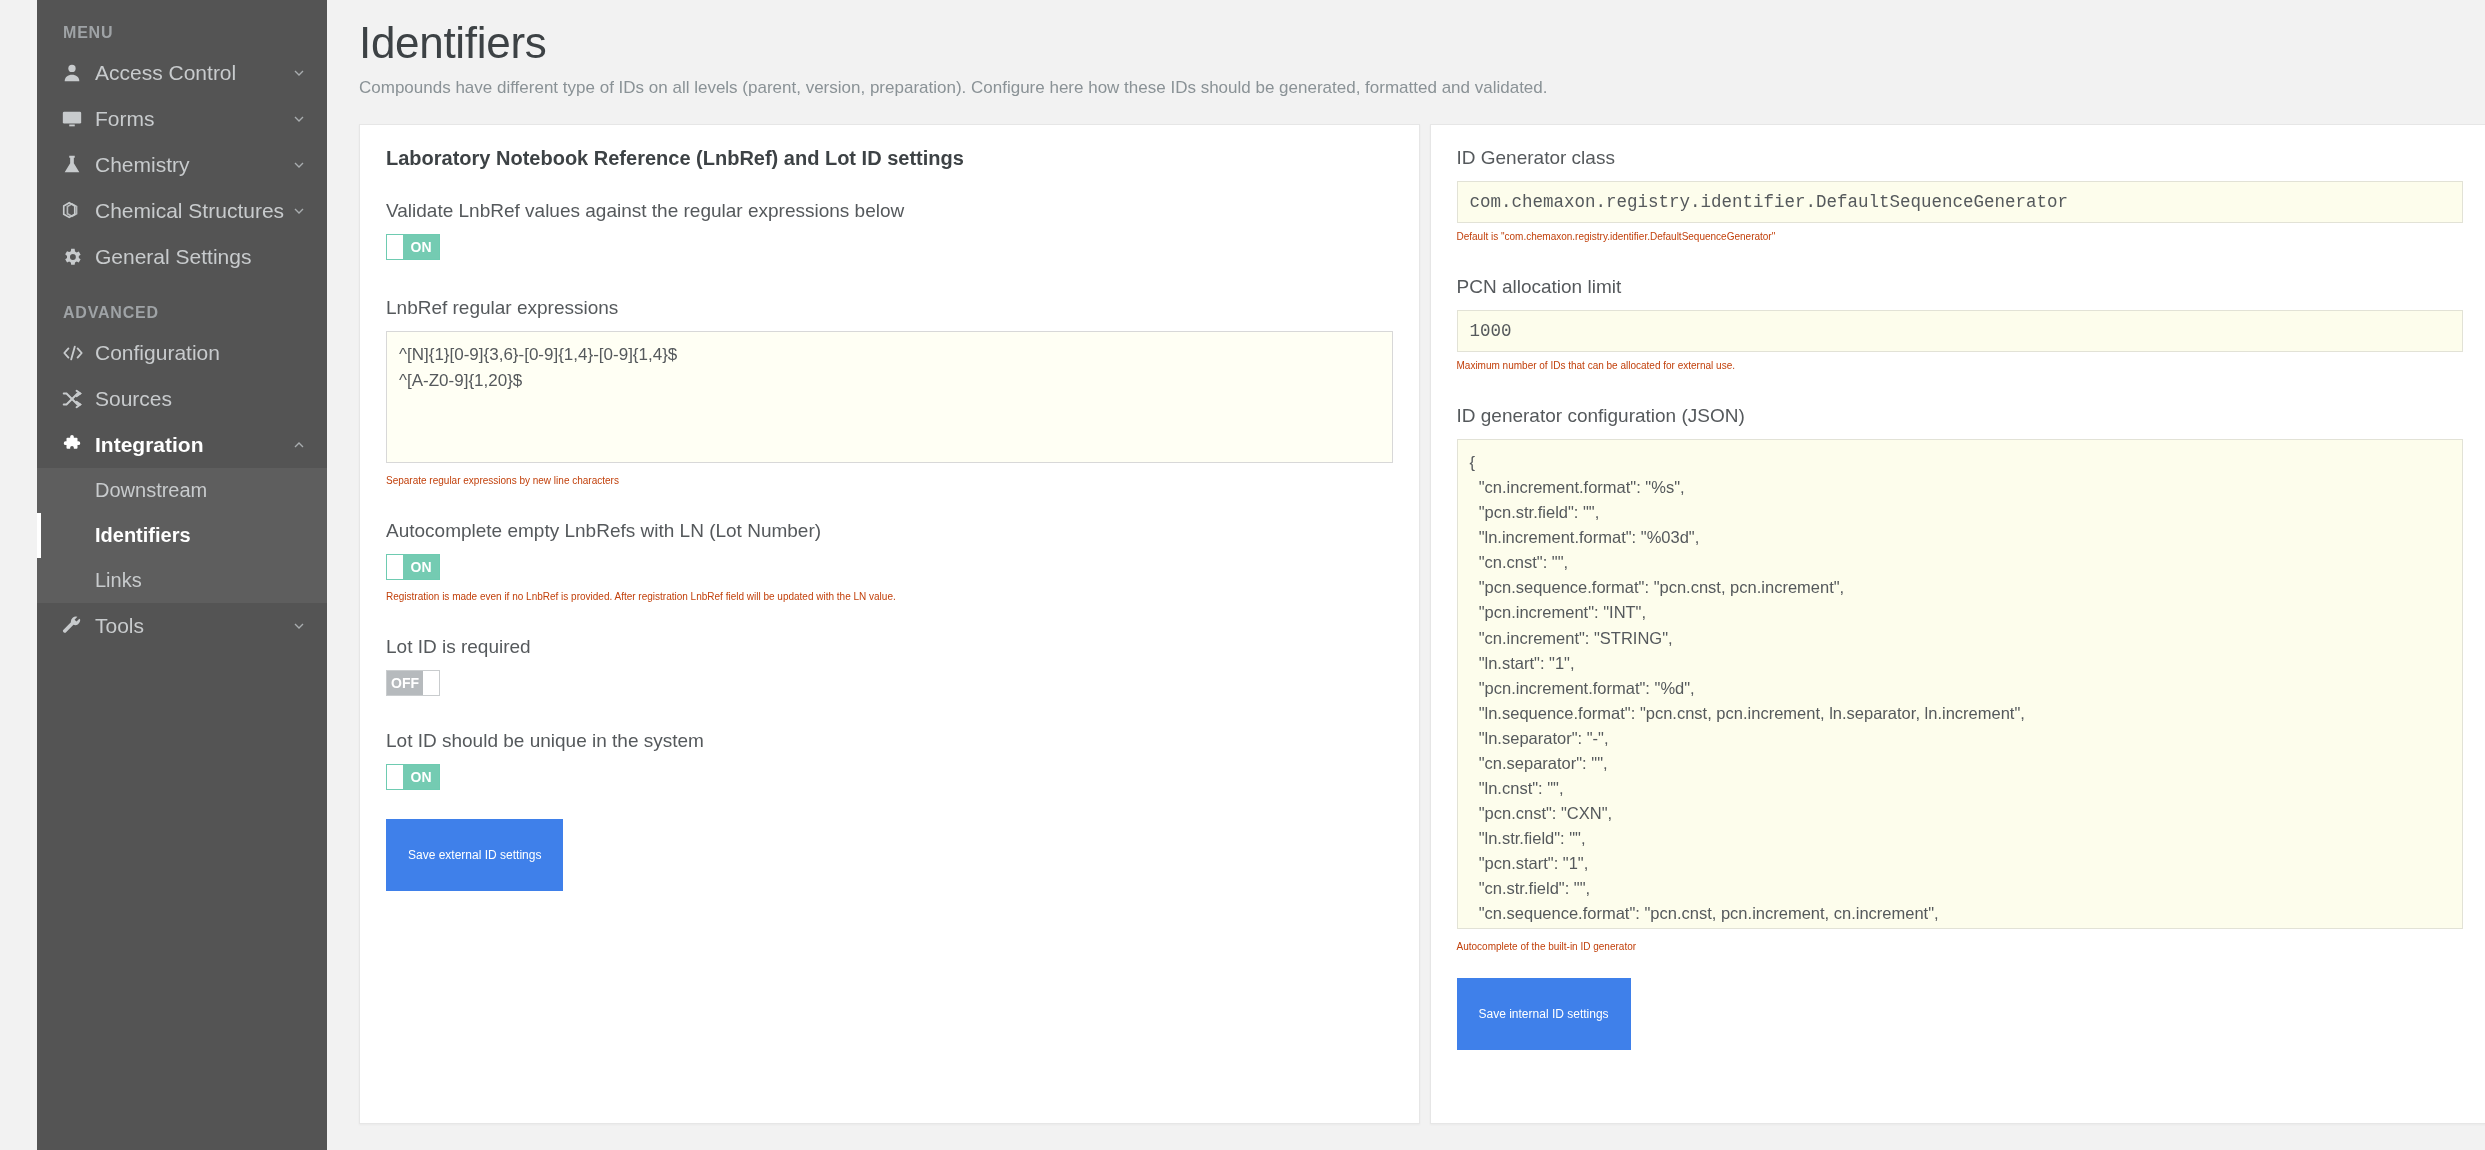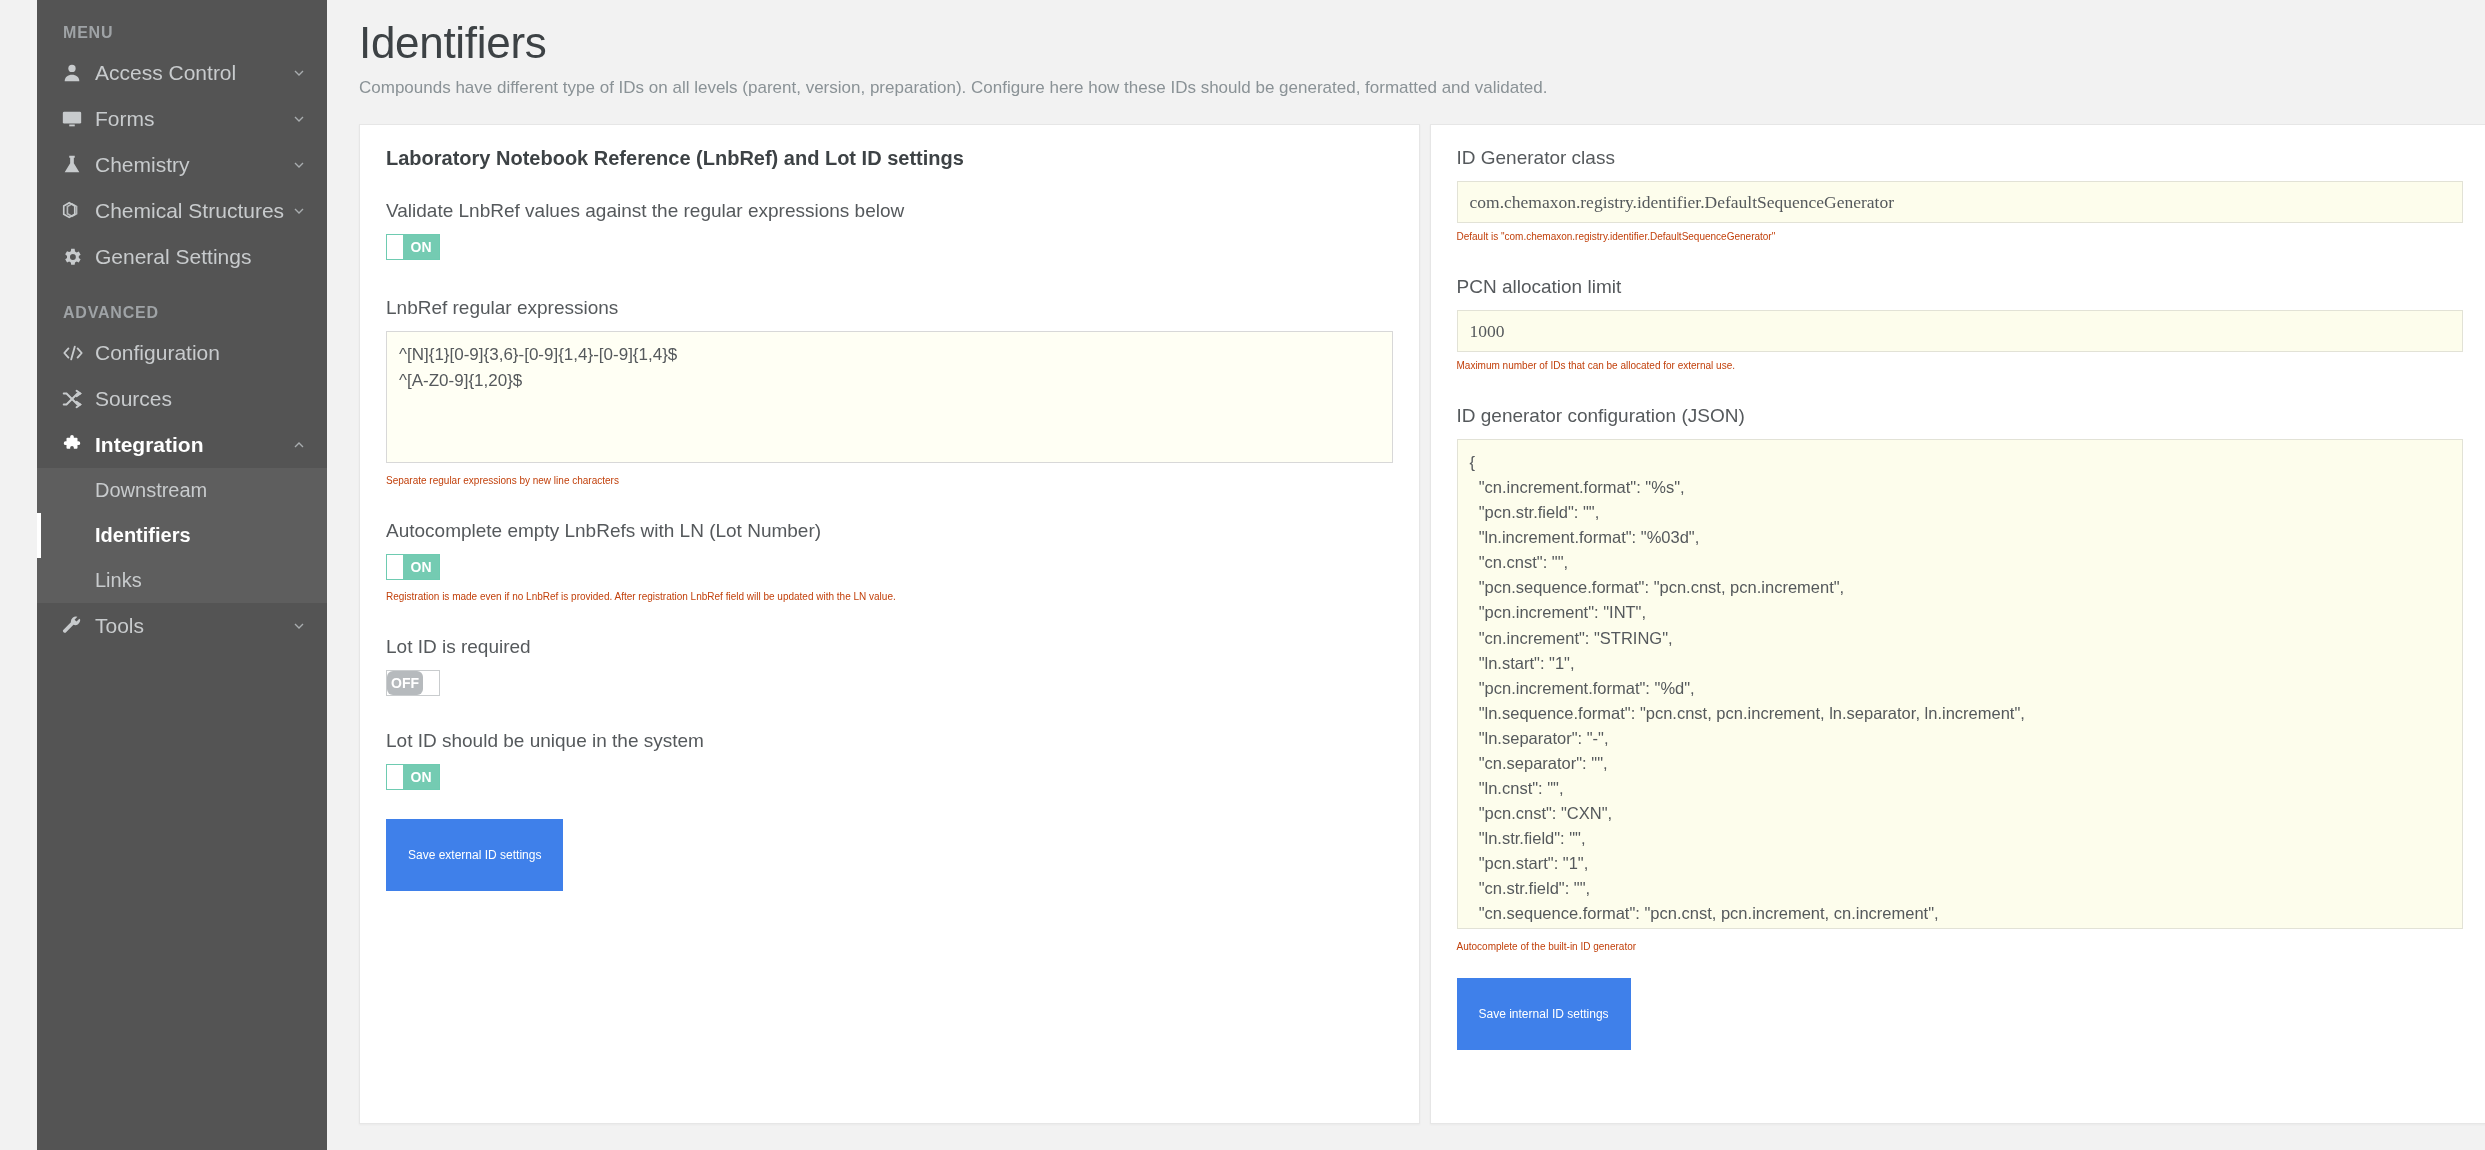--- a/index.html
+++ b/index.html
@@ -133,21 +133,21 @@
   .toggle.on { border-color: #6ecbb1; }
   .toggle.on .knob { width: 16px; background: #ffffff; }
   .toggle.on .state {
     flex: 1; background: #74cbb2; color: #ffffff;
     font-size: 14px; font-weight: bold;
     display: flex; align-items: center; justify-content: center;
   }
   .toggle.off .state {
     flex: 1; background: #b6babd; color: #ffffff;
     font-size: 14px; font-weight: bold;
-    display: flex; align-items: center; justify-content: center; border-radius: 6px;
+    display: flex; align-items: center; justify-content: center;
   }
   .toggle.off .knob { width: 16px; background: #ffffff; order: 2; }
 
   textarea.regex-area {
     width: 100%;
     height: 132px;
     border: 1px solid #d8d8d8;
     background: #fffff4;
     font-family: "Liberation Sans", sans-serif;
     font-size: 17px;
@@ -168,21 +168,21 @@
     padding: 10px 12px;
     resize: none;
     outline: none;
     line-height: 1.52;
   }
   input.text-input {
     width: 100%;
     height: 40px;
     border: 1px solid #e2e2d6;
     background: #fdfdec;
-    font-family: Liberation Serif, serif;
+    font-family: Liberation Mono, monospace;
     font-size: 17.5px;
     color: #55595c;
     padding: 20px 12px;
     outline: none;
   }
   .btn-primary {
     background: #3f80ea;
     color: #ffffff;
     border: none;
     font-family: "Liberation Sans", sans-serif;

